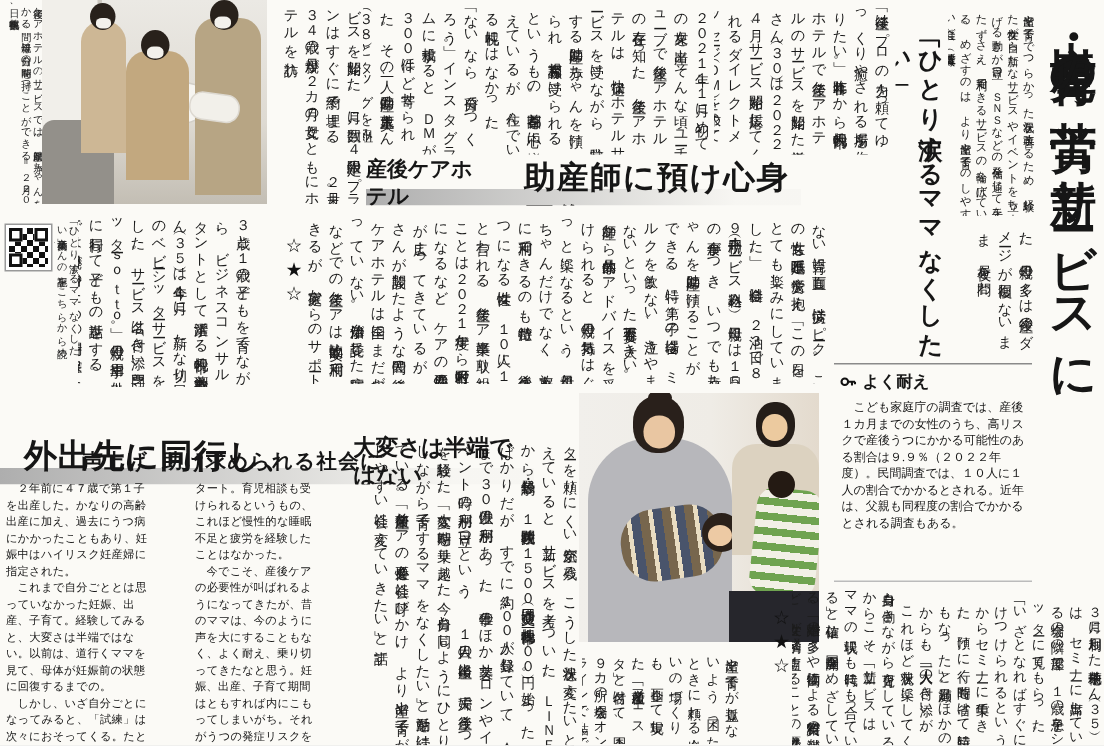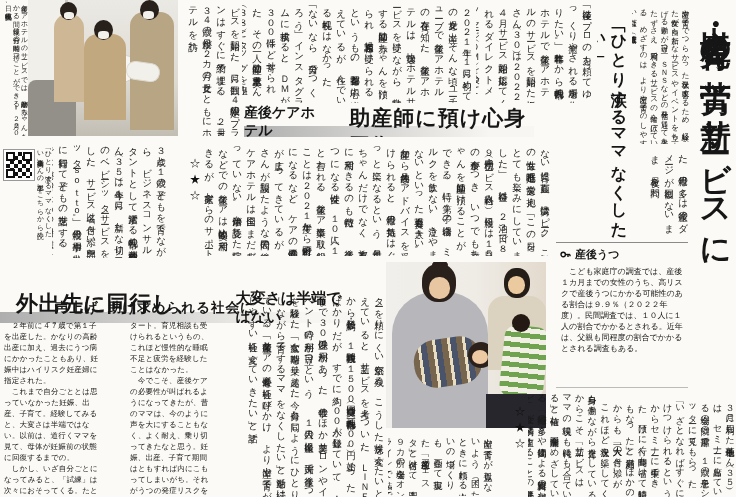--- a/index.html
+++ b/index.html
@@ -185,21 +185,21 @@
   </div>
 
   <div class="abs glossary" style="left:556px; top:242px; width:132px; height:146px;">
     <div class="glossary-head">
       <svg width="11" height="11" viewBox="0 0 11 11">
         <circle cx="3.2" cy="5.5" r="2.2" fill="none" stroke="#111" stroke-width="1.4"></circle>
         <line x1="5.4" y1="5.5" x2="10" y2="5.5" stroke="#111" stroke-width="1.4"></line>
         <line x1="8" y1="5.5" x2="8" y2="8" stroke="#111" stroke-width="1.4"></line>
         <line x1="10" y1="5.5" x2="10" y2="7.2" stroke="#111" stroke-width="1.4"></line>
       </svg>
-      <span>産後うつ</span>
+      <span>よく耐え</span>
     </div>
     <div class="glossary-body">
       <p>こども家庭庁の調査では、産後１カ月までの女性のうち、高リスクで産後うつにかかる可能性のある割合は９.９％（２０２２年度）。民間調査では、１０人に１人の割合でかかるとされる。近年は、父親も同程度の割合でかかるとされる調査もある。</p>
     </div>
   </div>
 
   <div class="abs v bodytxt-sm" style="left:600px; top:398px; width:136px; height:99px;">３月に利用した菊地千穂さん（３５）は、セミナーに出席している会場の隣の部屋で、１歳の息子をシッターに見てもらった。「いざとなればすぐに駆けつけられるという安心感からセミナーに集中できた。預けに行く時間も省けて時短にもなった」と満足顔。ほかの利用者からも、「大人一人の付き添いが、これほど状況を楽にしてくれるとは」との感想が寄せられるという。</div>
 
   <div class="abs v bodytxt-sm" style="left:528px; top:388px; width:70px; height:109px;">自身も働きながら育児をしているからこそ、「新サービスは、ママの現状にも時代にも合っている」と確信し、全国展開をめざしている。「離婚の多さや物価高による実質給料の減少など、女性が経済的に自立することの必要性は増している」と話す。</div>
 

